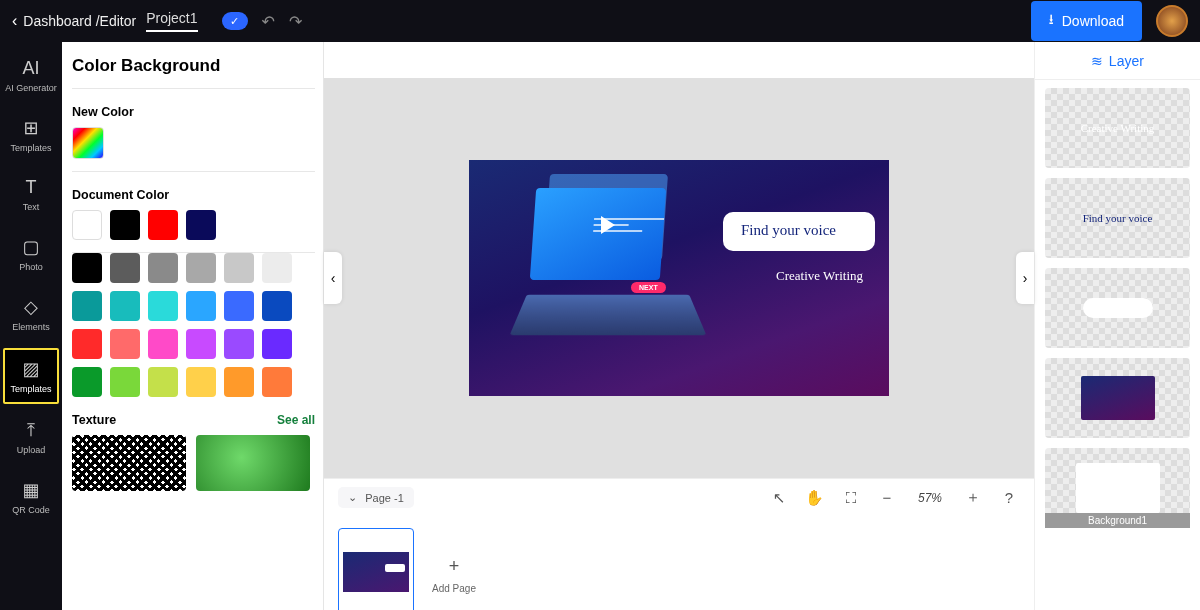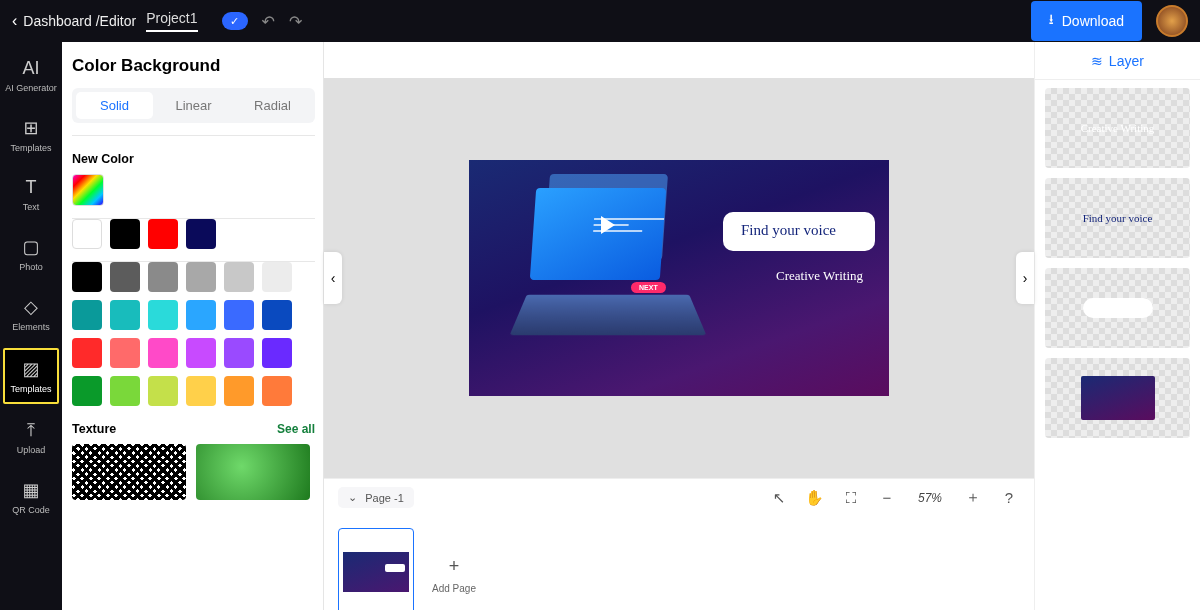--- a/index.html
+++ b/index.html
@@ -124,29 +124,25 @@
         <span>Upload</span>
       </div>
     <div class="nav-item">
         <span class="nav-ico">▦</span>
         <span>QR Code</span>
       </div>
   </div>
 
   <div class="panel">
     <h2>Color Background</h2>
-    <div class="tabrow">
-      <div class="tab active">Solid</div>
-      <div class="tab">Linear</div>
-      <div class="tab">Radial</div>
-    </div>
     <div class="divider"></div>
     <div class="section-label">New Color</div>
     <div class="picker-sw"></div>
     <div class="divider"></div>
+    <div class="section-label">Document Color</div>
     <div class="sw-row" id="doc-colors">
         <div class="sw bordered" style="background: rgb(255, 255, 255);"></div>
         <div class="sw" style="background: rgb(0, 0, 0);"></div>
         <div class="sw" style="background: rgb(255, 0, 0);"></div>
         <div class="sw" style="background: rgb(10, 10, 90);"></div>
       </div>
     <div class="divider"></div>
     <div class="sw-row" id="solid-colors">
         <div class="sw" style="background: rgb(0, 0, 0);"></div>
         <div class="sw" style="background: rgb(92, 92, 92);"></div>
@@ -245,15 +241,19 @@
         </div>
       <div class="layer">
           <span class="lbl" style="color:#13247a">Find your voice</span>
         </div>
       <div class="layer">
           <div class="pill"></div>
         </div>
       <div class="layer">
           <div class="mini"></div>
         </div>
+      <div class="layer">
+          <div class="whitebg"></div>
+          <div class="caption">Background1</div>
+        </div>
     </div>
   </div>
 </div>
 
 </body></html>

